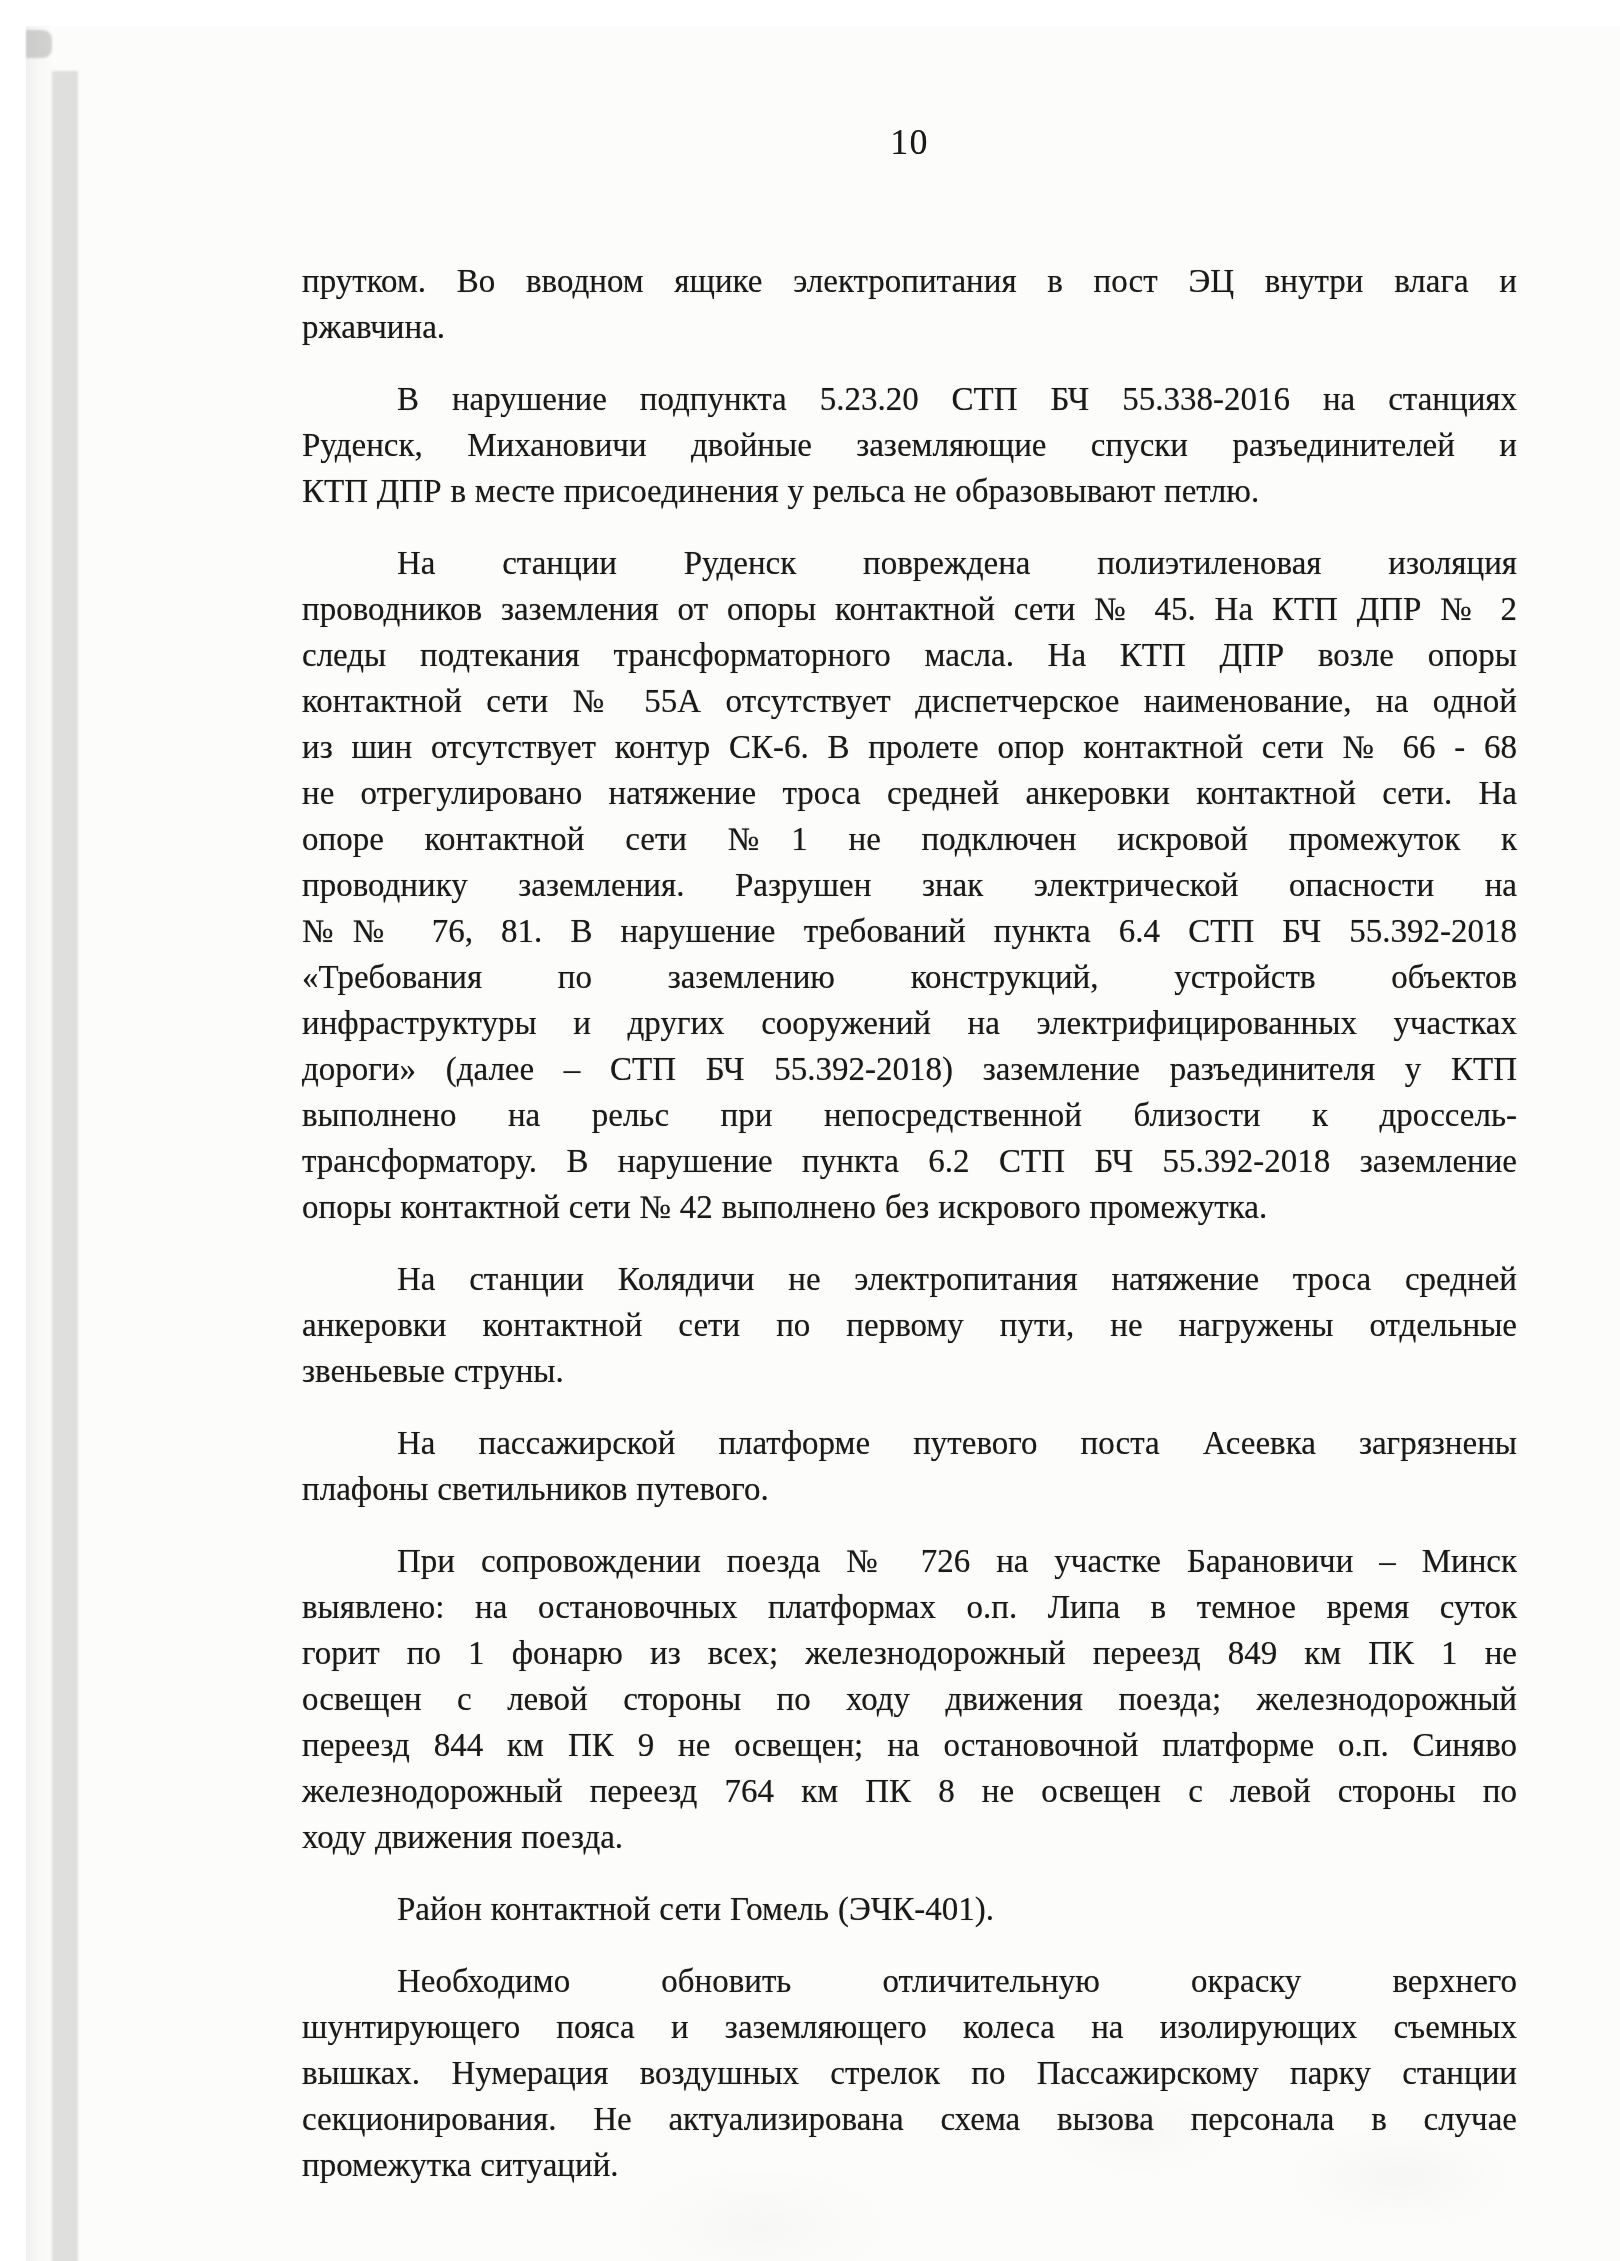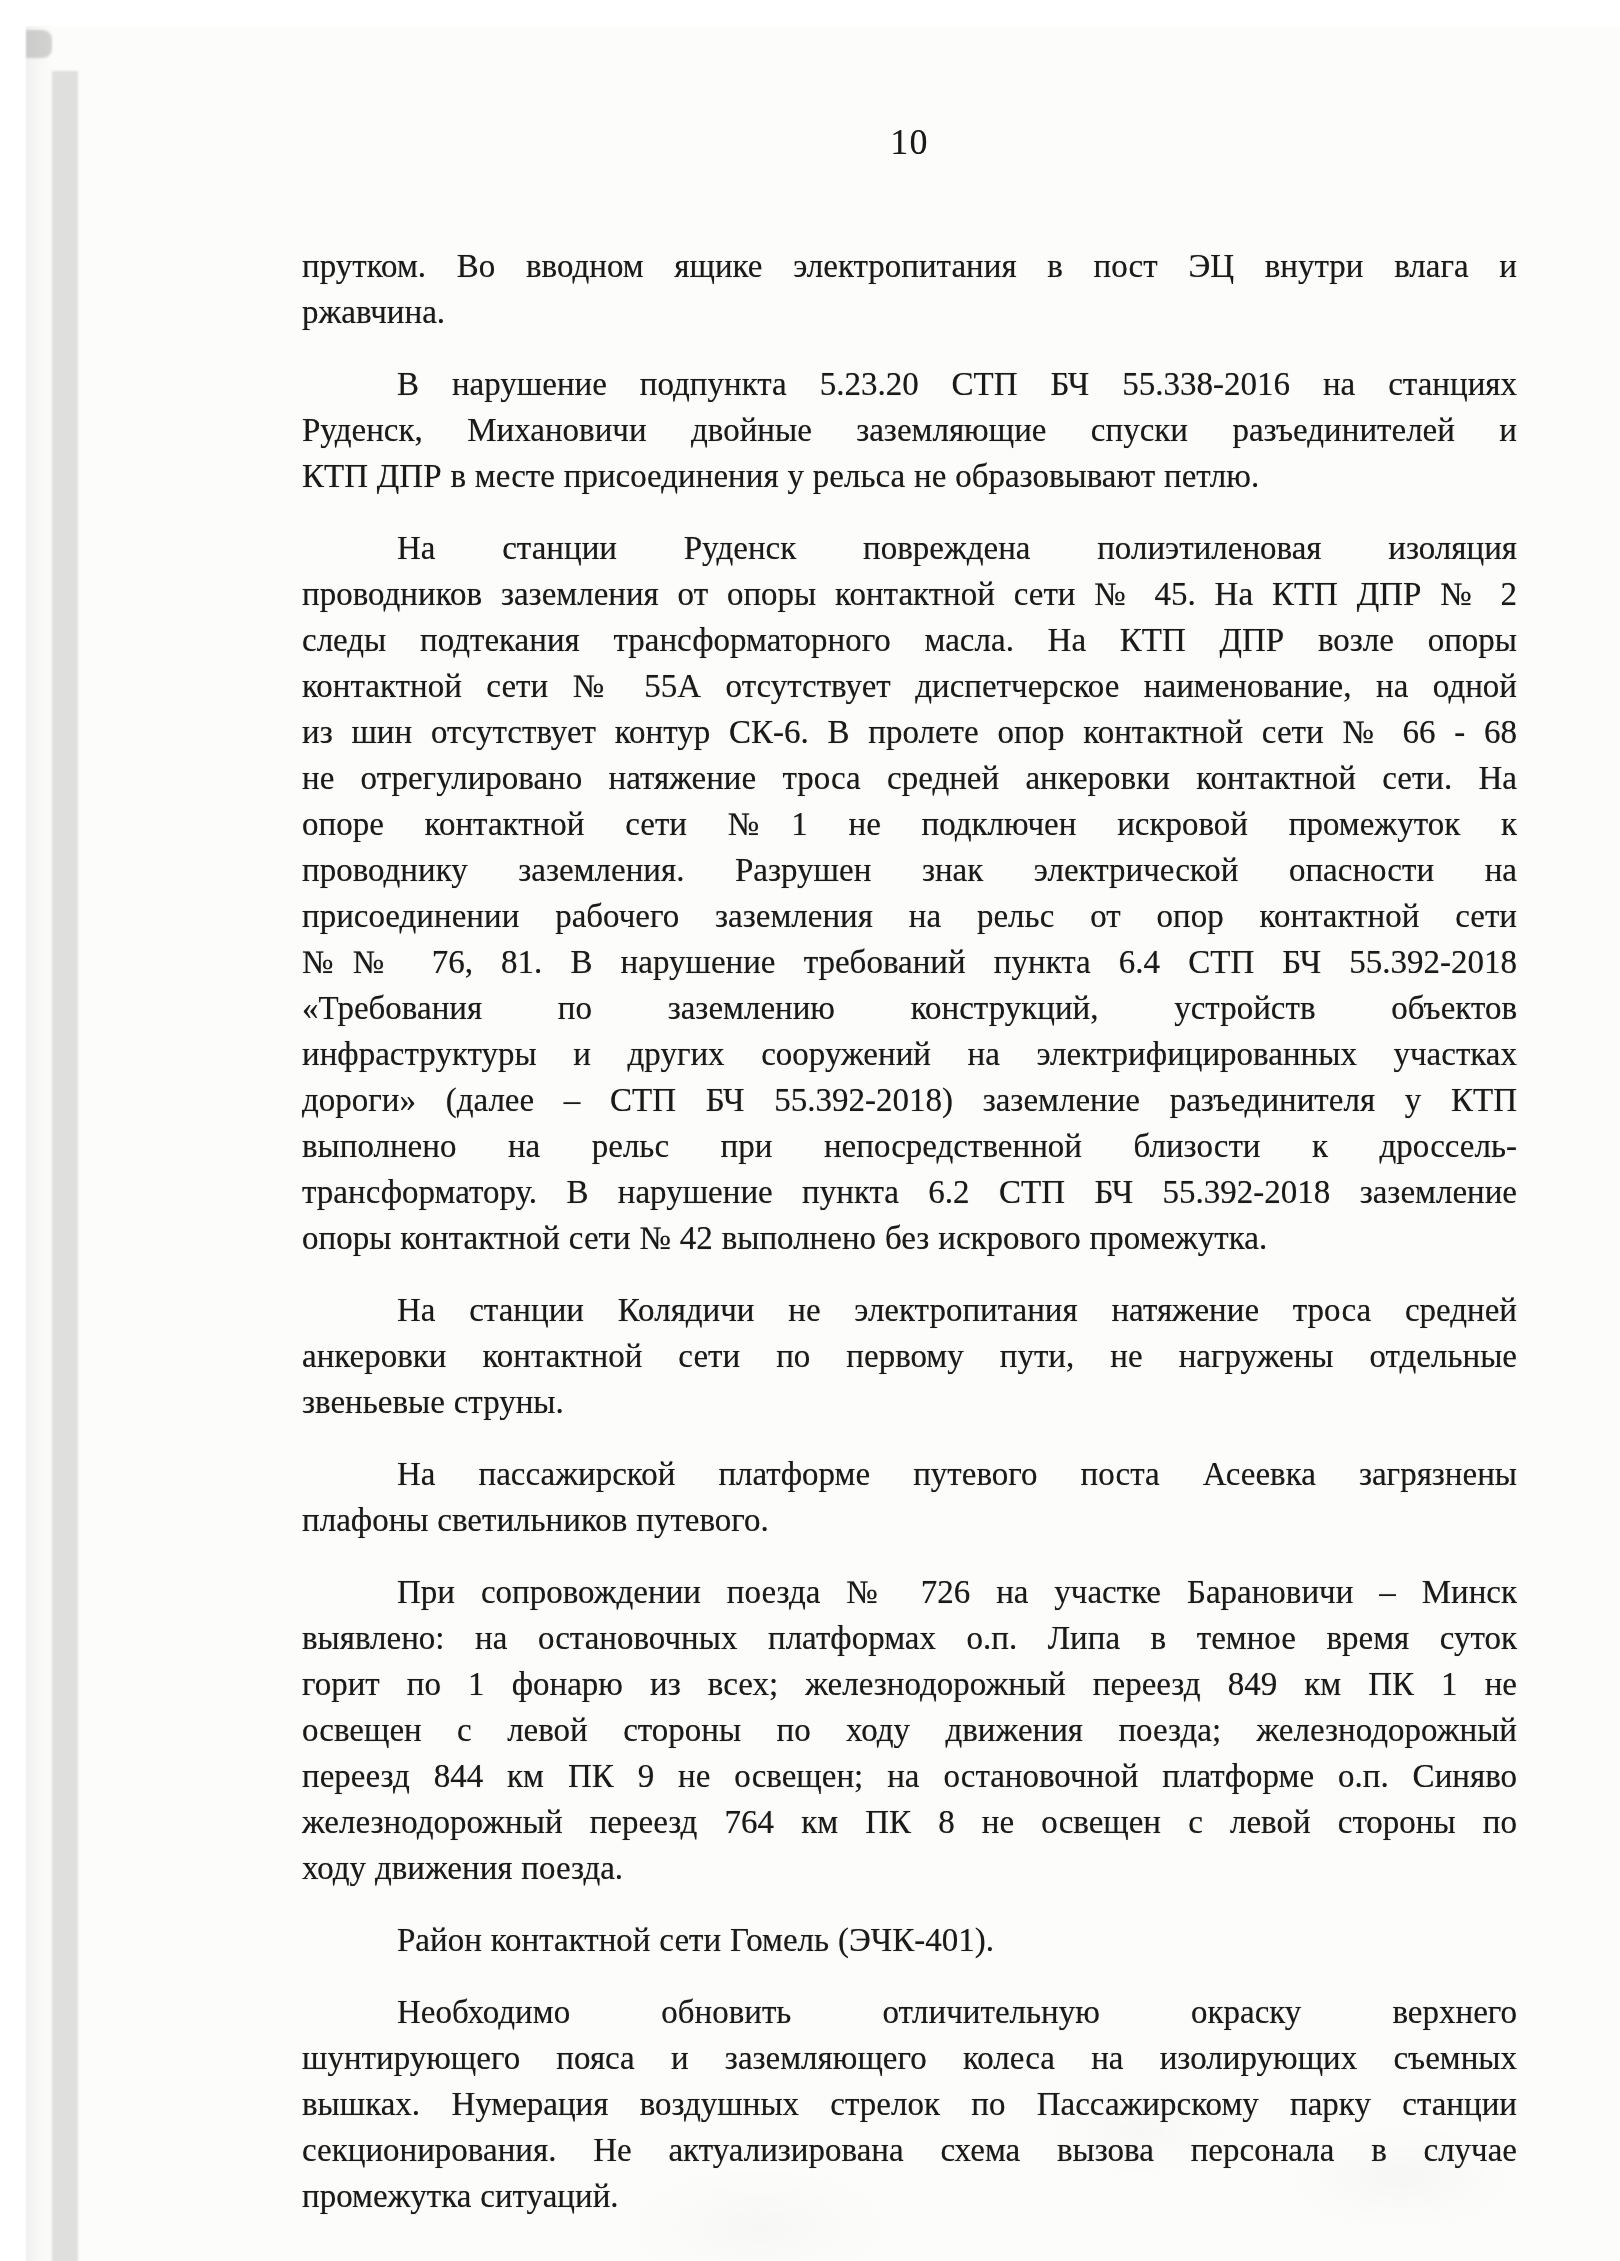--- a/index.html
+++ b/index.html
@@ -63,21 +63,21 @@
     width: 1293px;
     text-align: center;
     font-size: 36px;
     line-height: 46px;
     letter-spacing: 1.3px;
     text-shadow: 0 0 0.6px rgba(20,20,20,0.5);
   }
   
   .text-block {
     position: absolute;
-    left: 237px; top: 178px;
+    left: 237px; top: 193px;
     width: 1293px;
   }
   .paragraph { width: 100%; }
   .line {
     width: 100%;
     height: 46px;
     line-height: 46px;
     font-size: 33px;
     white-space: normal;
     text-align: justify;
@@ -111,21 +111,20 @@
       </div>
       <div class="paragraph">
         <div class="line indented">На станции Руденск повреждена полиэтиленовая изоляция</div>
         <div class="line">проводников заземления от опоры контактной сети № 45. На КТП ДПР № 2</div>
         <div class="line">следы подтекания трансформаторного масла. На КТП ДПР возле опоры</div>
         <div class="line">контактной сети № 55А отсутствует диспетчерское наименование, на одной</div>
         <div class="line">из шин отсутствует контур СК-6. В пролете опор контактной сети № 66 - 68</div>
         <div class="line">не отрегулировано натяжение троса средней анкеровки контактной сети. На</div>
         <div class="line">опоре контактной сети №1 не подключен искровой промежуток к</div>
         <div class="line">проводнику заземления. Разрушен знак электрической опасности на</div>
-        <div class="line">присоединении рабочего заземления на рельс от опор контактной сети</div>
         <div class="line">№№ 76, 81. В нарушение требований пункта 6.4 СТП БЧ 55.392-2018</div>
         <div class="line">«Требования по заземлению конструкций, устройств объектов</div>
         <div class="line">инфраструктуры и других сооружений на электрифицированных участках</div>
         <div class="line">дороги» (далее – СТП БЧ 55.392-2018) заземление разъединителя у КТП</div>
         <div class="line">выполнено на рельс при непосредственной близости к дроссель-</div>
         <div class="line">трансформатору. В нарушение пункта 6.2 СТП БЧ 55.392-2018 заземление</div>
         <div class="line para-end">опоры контактной сети № 42 выполнено без искрового промежутка.</div>
       </div>
       <div class="paragraph">
         <div class="line indented">На станции Колядичи не электропитания натяжение троса средней</div>

